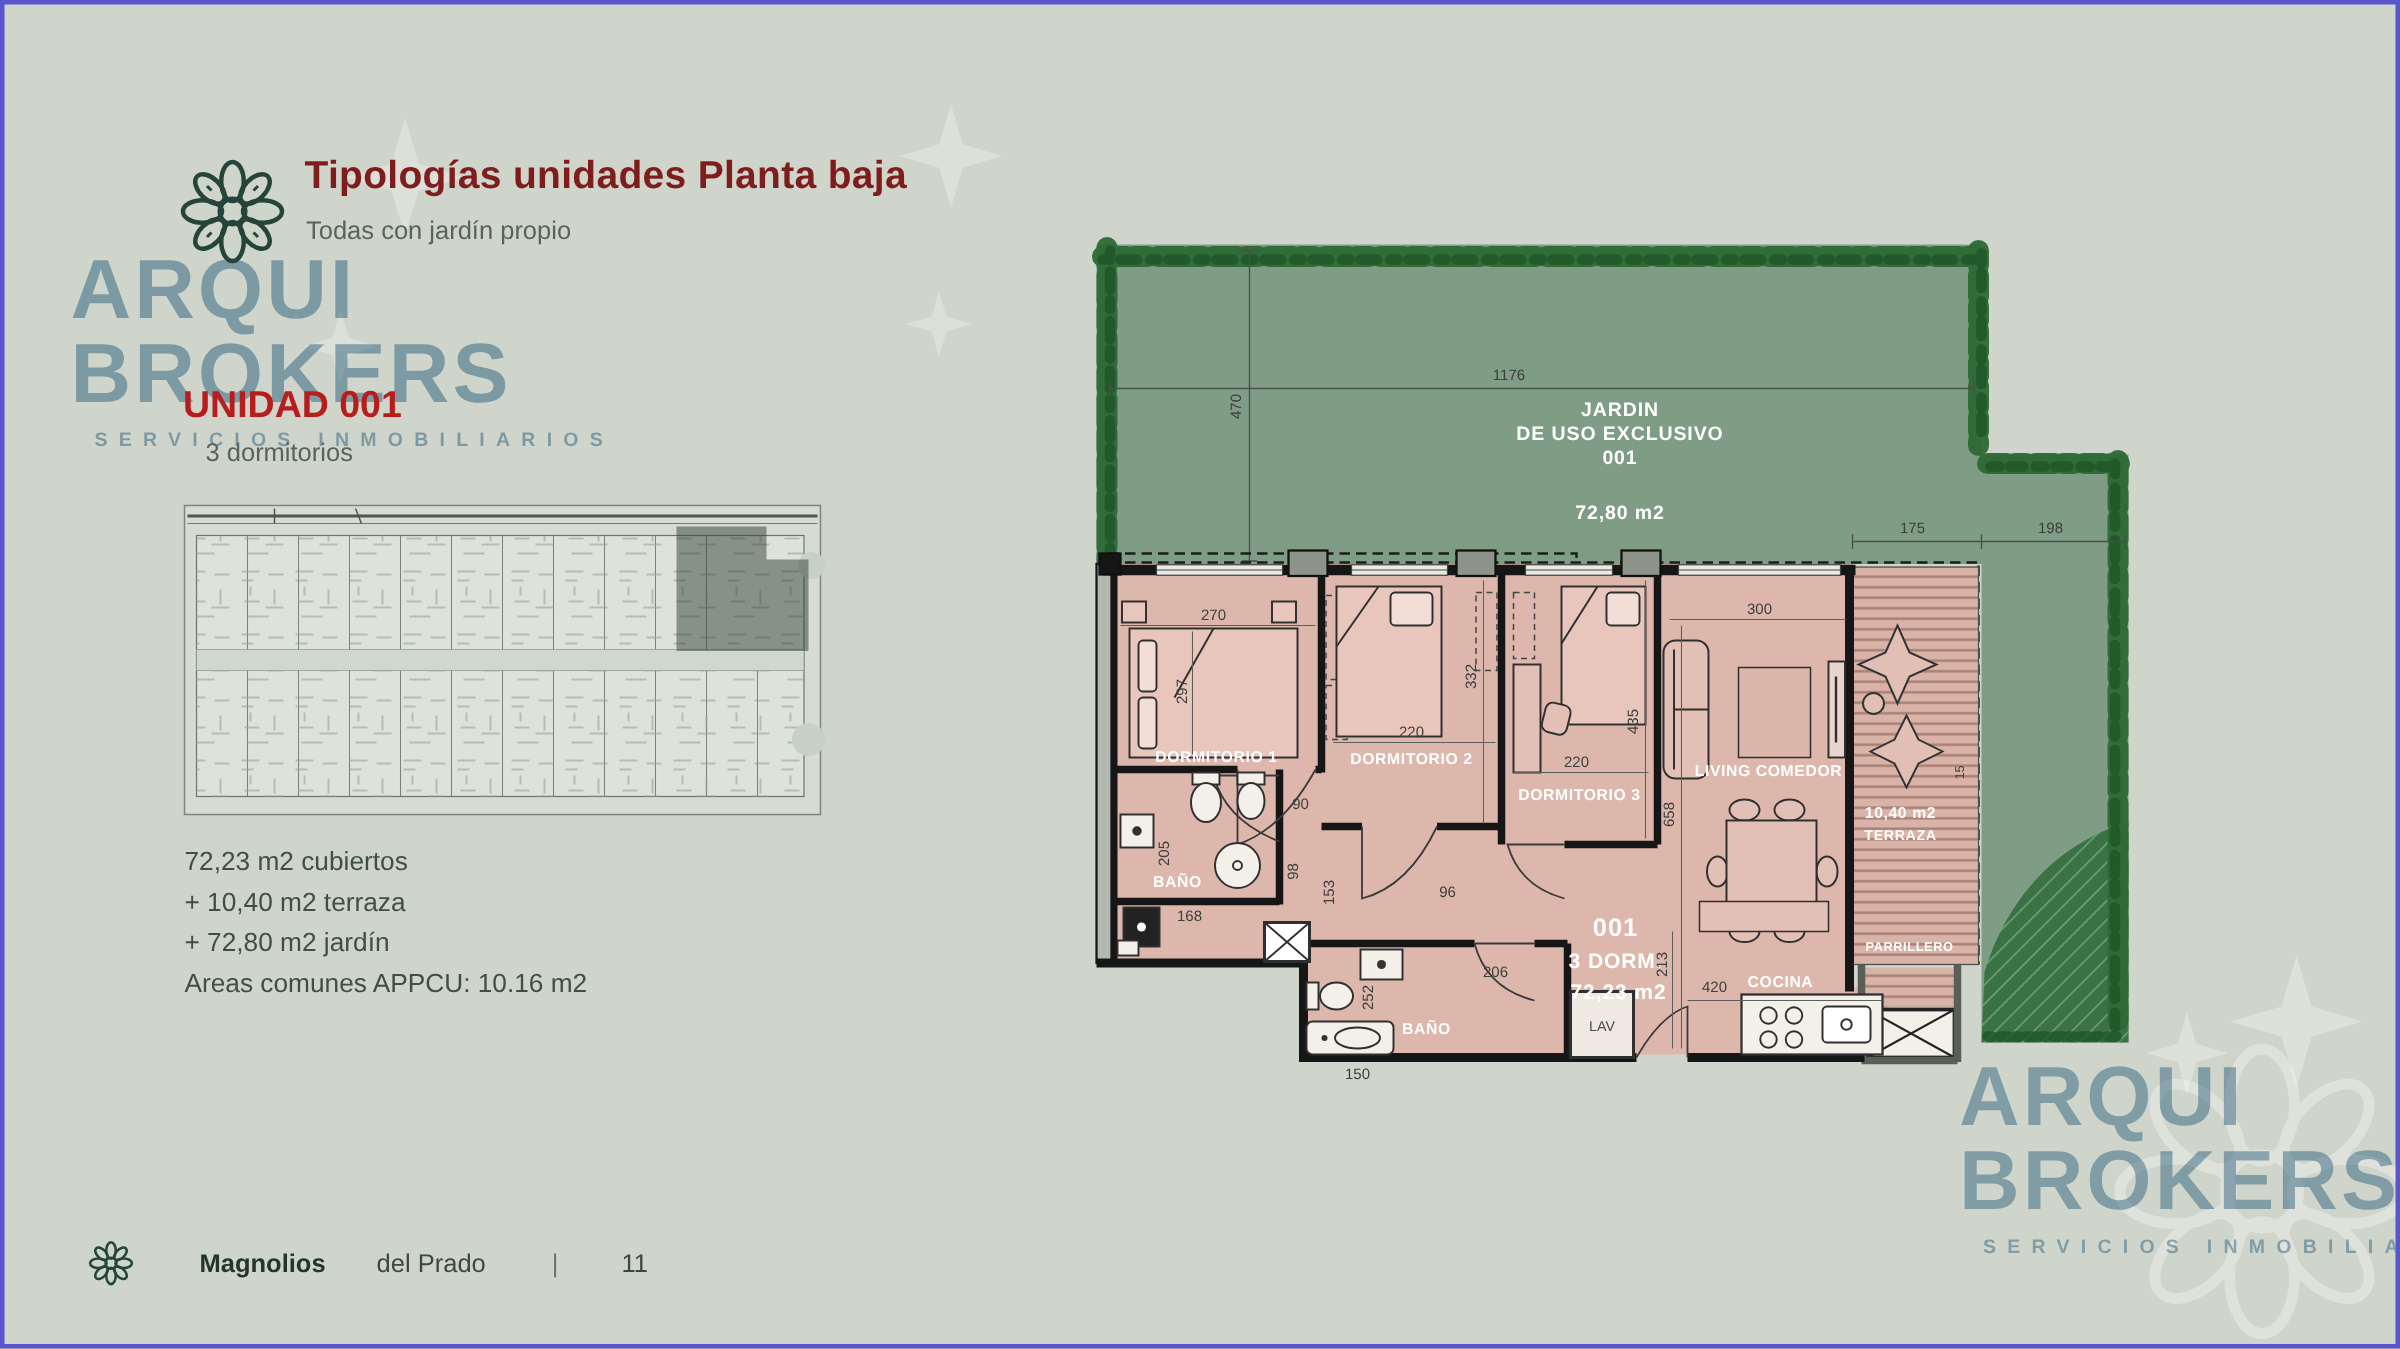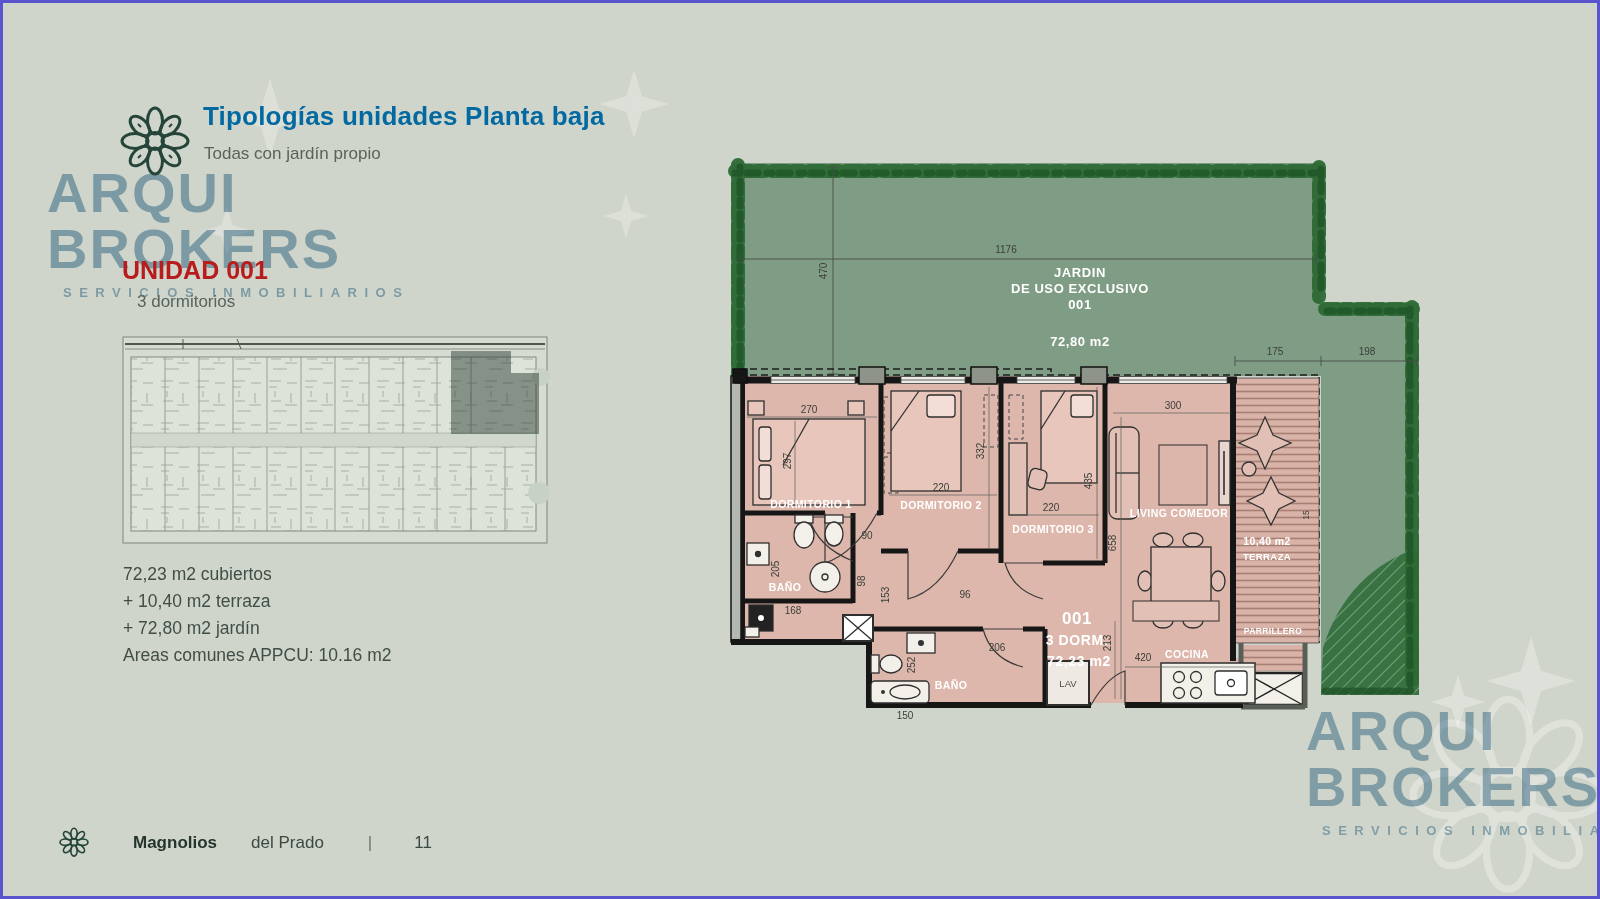--- a/index.html
+++ b/index.html
@@ -1,21 +1,21 @@
 <!DOCTYPE html>
 <html><head>
 <meta charset="utf-8">
 <style>
   html,body{margin:0;padding:0;background:#888;}
   .page{position:relative;width:1600px;height:899px;background:#cfd5cb;
     border:3px solid #5a55cf;box-sizing:border-box;overflow:hidden;
     font-family:"Liberation Sans",sans-serif;}
   .abs{position:absolute;}
   
-  .title{left:200px;top:98px;font-size:26px;font-weight:bold;color:#0369a1;letter-spacing:.2px;}
+  .title{left:200px;top:98px;font-size:26px;font-weight:bold;color:#7f1d1d;letter-spacing:.2px;}
   .subtitle{left:201px;top:141px;font-size:17px;color:#59635c;}
   .unit-name{left:119px;top:253px;font-size:25px;font-weight:bold;color:#b91c1c;}
   .unit-sub{left:134px;top:289px;font-size:17px;color:#59635c;}
   .areas{left:120px;top:558px;font-size:17.5px;color:#414e47;line-height:27px;}
   
   .wm{color:#0c4a6e;font-weight:bold;line-height:1.0;}
   .wm-tl{left:44px;top:162px;opacity:.42;}
   .wm-br{left:1303px;top:700px;opacity:.40;}
   .wm .big{font-size:56px;letter-spacing:2px;}
   .wm .small{font-size:13px;letter-spacing:7.5px;margin-top:9px;white-space:nowrap;margin-left:16px;}

